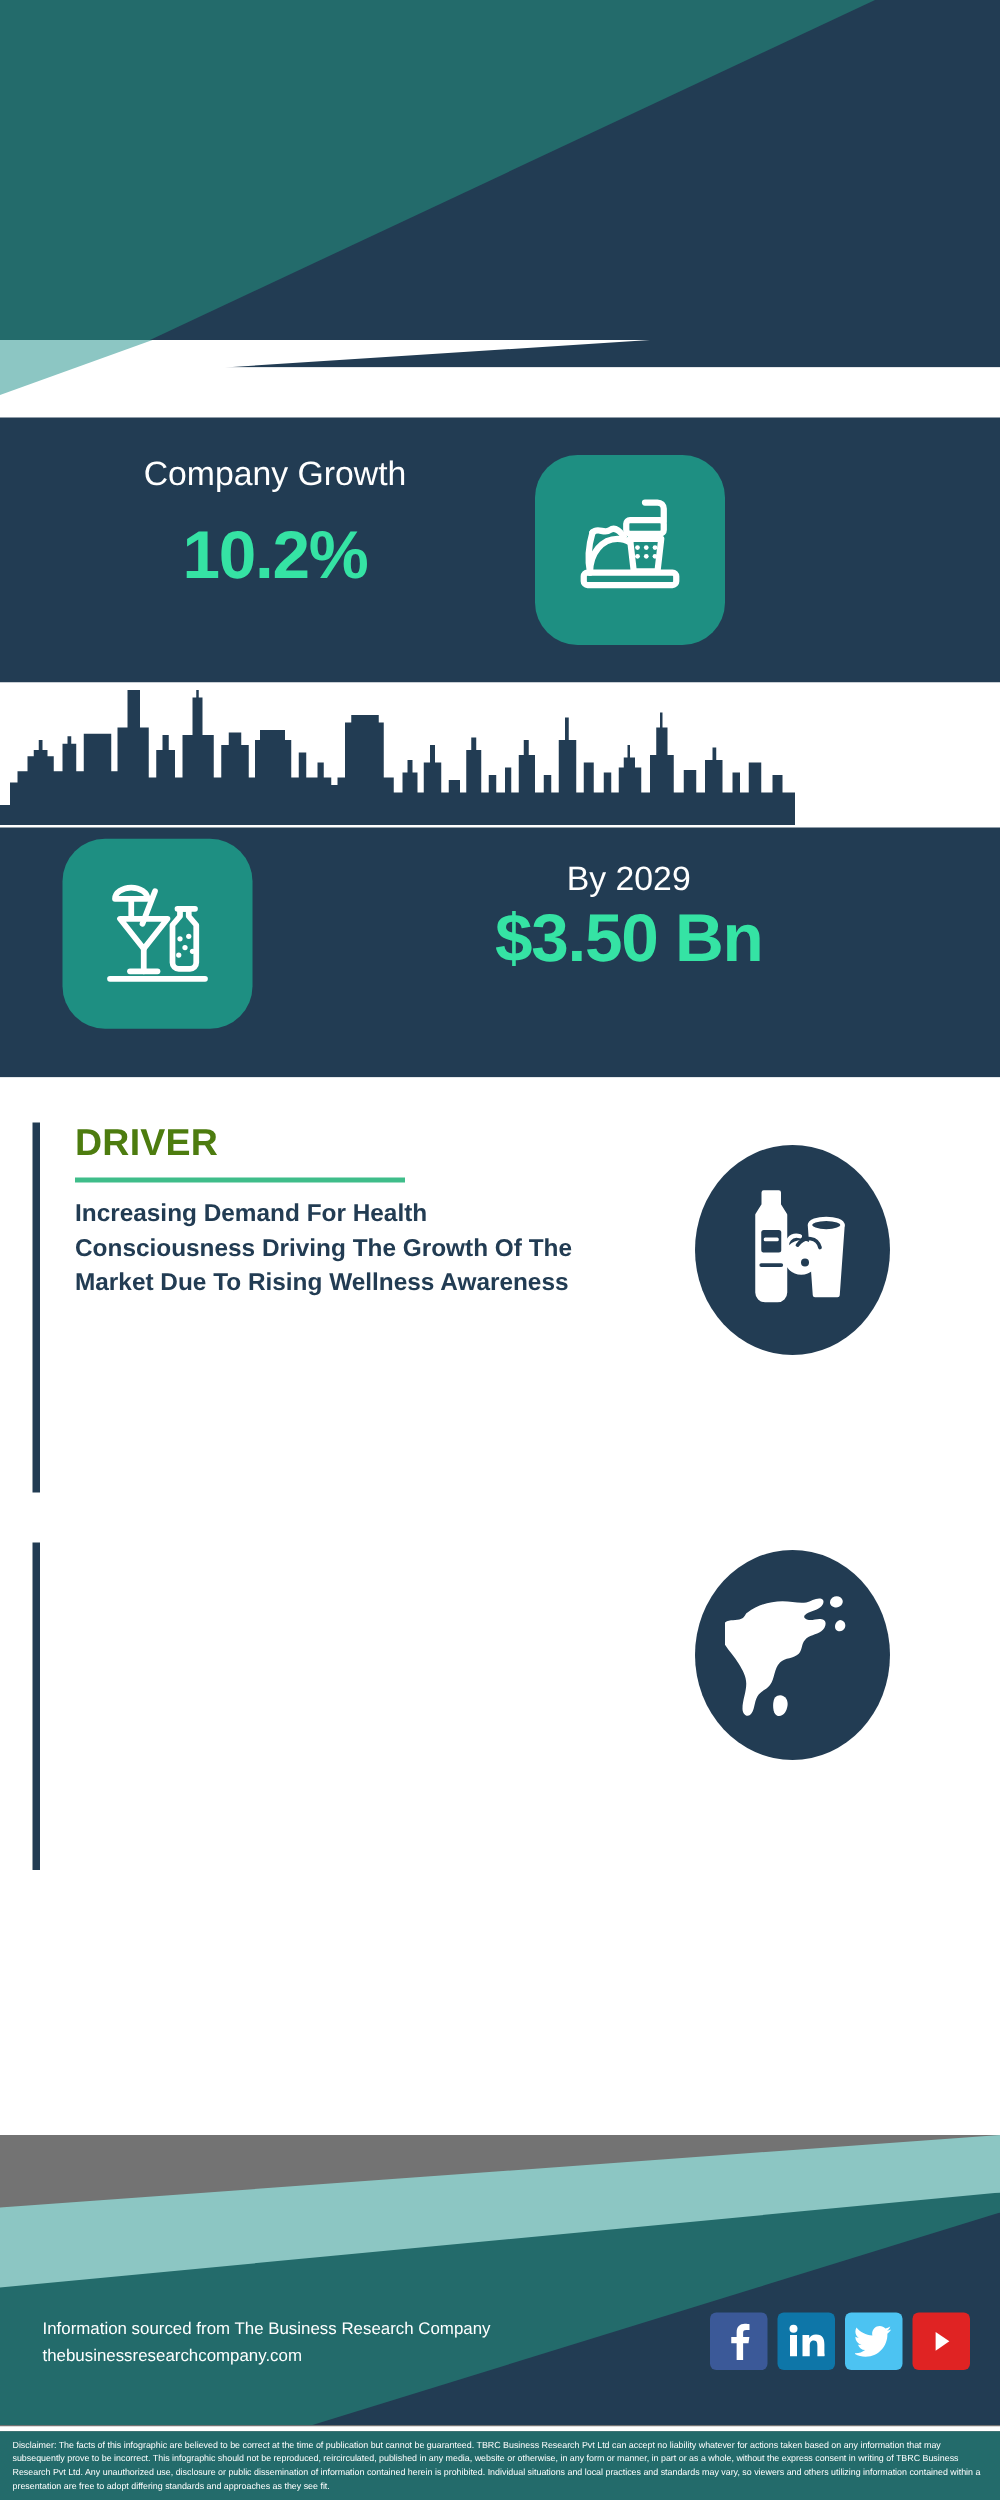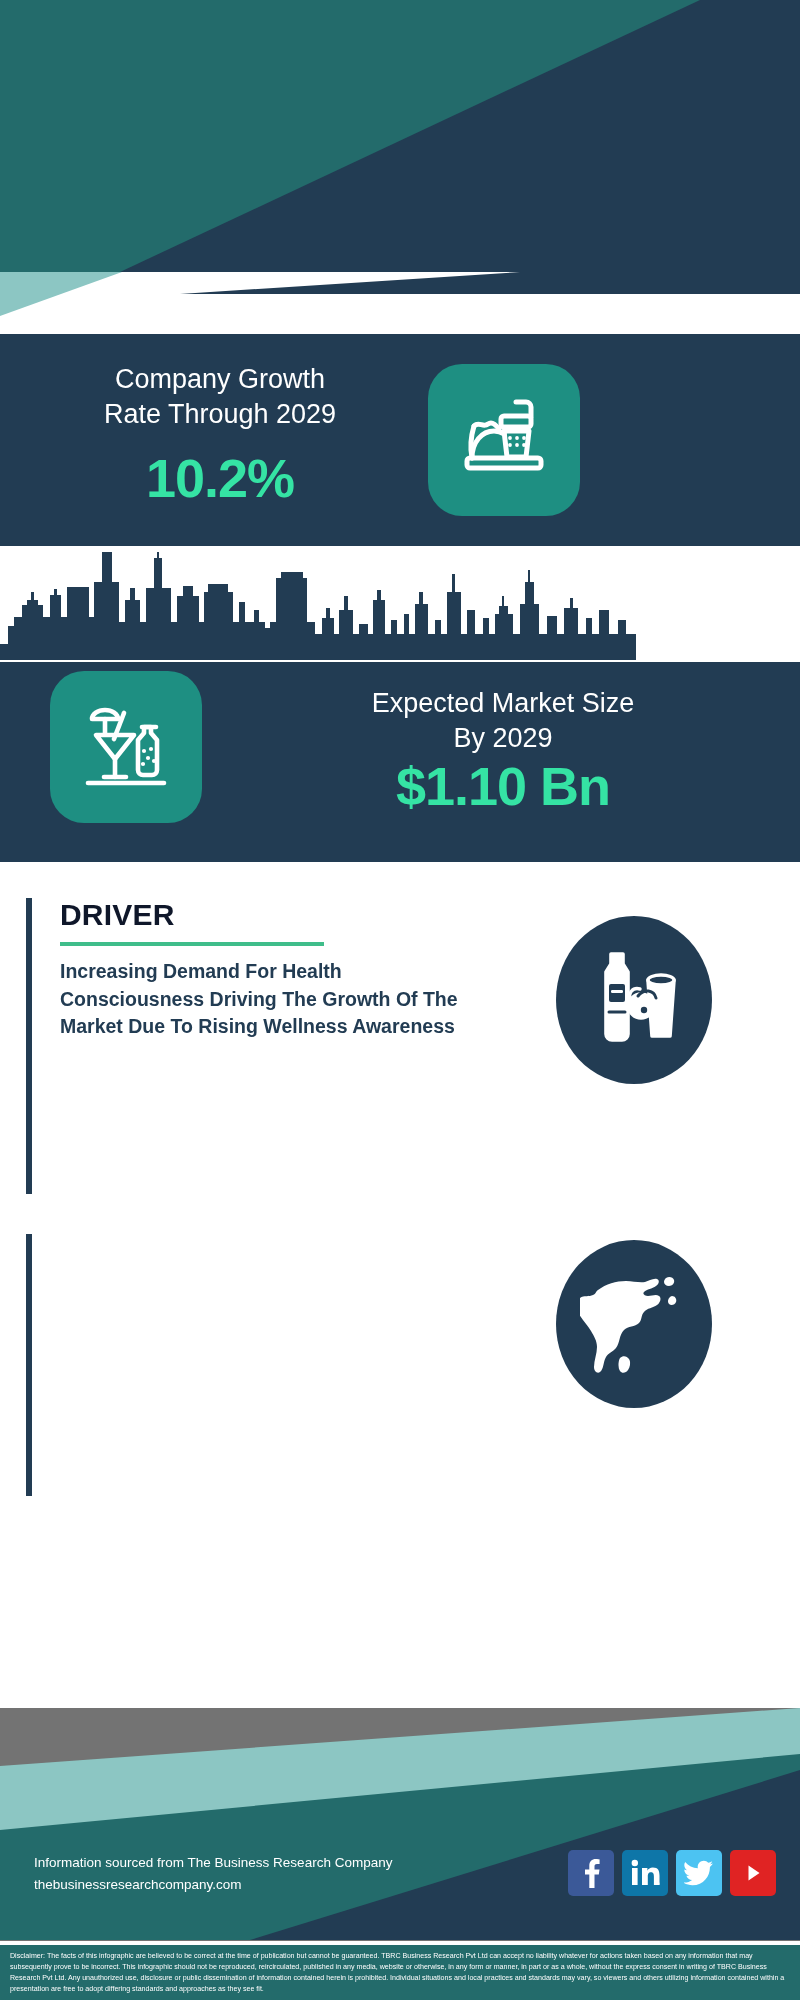--- a/index.html
+++ b/index.html
@@ -89,21 +89,21 @@
 
   
   .content { position:absolute; left:0; top:862px; width:800px; height:846px; background:#ffffff; }
 
   .block { position:absolute; left:26px; width:750px; }
   .block .rule {
     position:absolute; left:0; top:0; width:6px; background:#223c53;
   }
   .block-inner { position:absolute; left:34px; top:0; width:420px; }
   .block-head {
-    color:#0f172a; font-size:30px; font-weight:bold; letter-spacing:0.2px;
+    color:#4d7c0f; font-size:30px; font-weight:bold; letter-spacing:0.2px;
     line-height:1.1;
   }
   .block-underline {
     width:264px; height:4px; background:#3fbd8a; margin:11px 0 12px 0;
   }
   .block-body {
     color:#223c53; font-size:19.5px; font-weight:bold; line-height:1.42;
   }
   .circle-icon {
     position:absolute; width:156px; height:168px; border-radius:50%;
@@ -161,21 +161,20 @@
     <div class="navy-wedge"></div>
   </div>
   <div class="header-diag">
     <div class="navytri"></div>
     <div class="tealtri"></div>
   </div>
 
   <div class="growth">
     <div class="growth-text">
       <div class="growth-label">Company Growth</div>
-      <div class="growth-label">Rate Through 2029</div>
       <div class="growth-value">10.2%</div>
     </div>
     <div class="icon-box growth-icon">
       <span>
         <svg width="104" height="104" viewBox="0 0 104 104" fill="none" stroke="#ffffff" stroke-width="5" stroke-linecap="round" stroke-linejoin="round">
 
           <path d="M64 16 h10 a5 5 0 0 1 5 5 v10"></path>
 
           <rect x="49" y="30" width="30" height="11" rx="3"></rect>
 
@@ -226,23 +225,22 @@
             <circle cx="76" cy="67" r="2.1"></circle>
               <circle cx="82" cy="70" r="2.1"></circle>
             <circle cx="71" cy="73" r="2.1"></circle>
           </g>
 
           <path d="M16 92 h76"></path>
         </svg>
       </span>
     </div>
     <div class="market-text">
-      <div class="market-label">Expected Market Size</div>
       <div class="market-label">By 2029</div>
-      <div class="market-value">$1.10 Bn</div>
+      <div class="market-value">$3.50 Bn</div>
     </div>
   </div>
 
   <div class="content">
 
     <div class="block" style="top:36px; height:296px;">
       <div class="rule" style="height:296px;"></div>
       <div class="block-inner">
         <div class="block-head">DRIVER</div>
         <div class="block-underline"></div>

